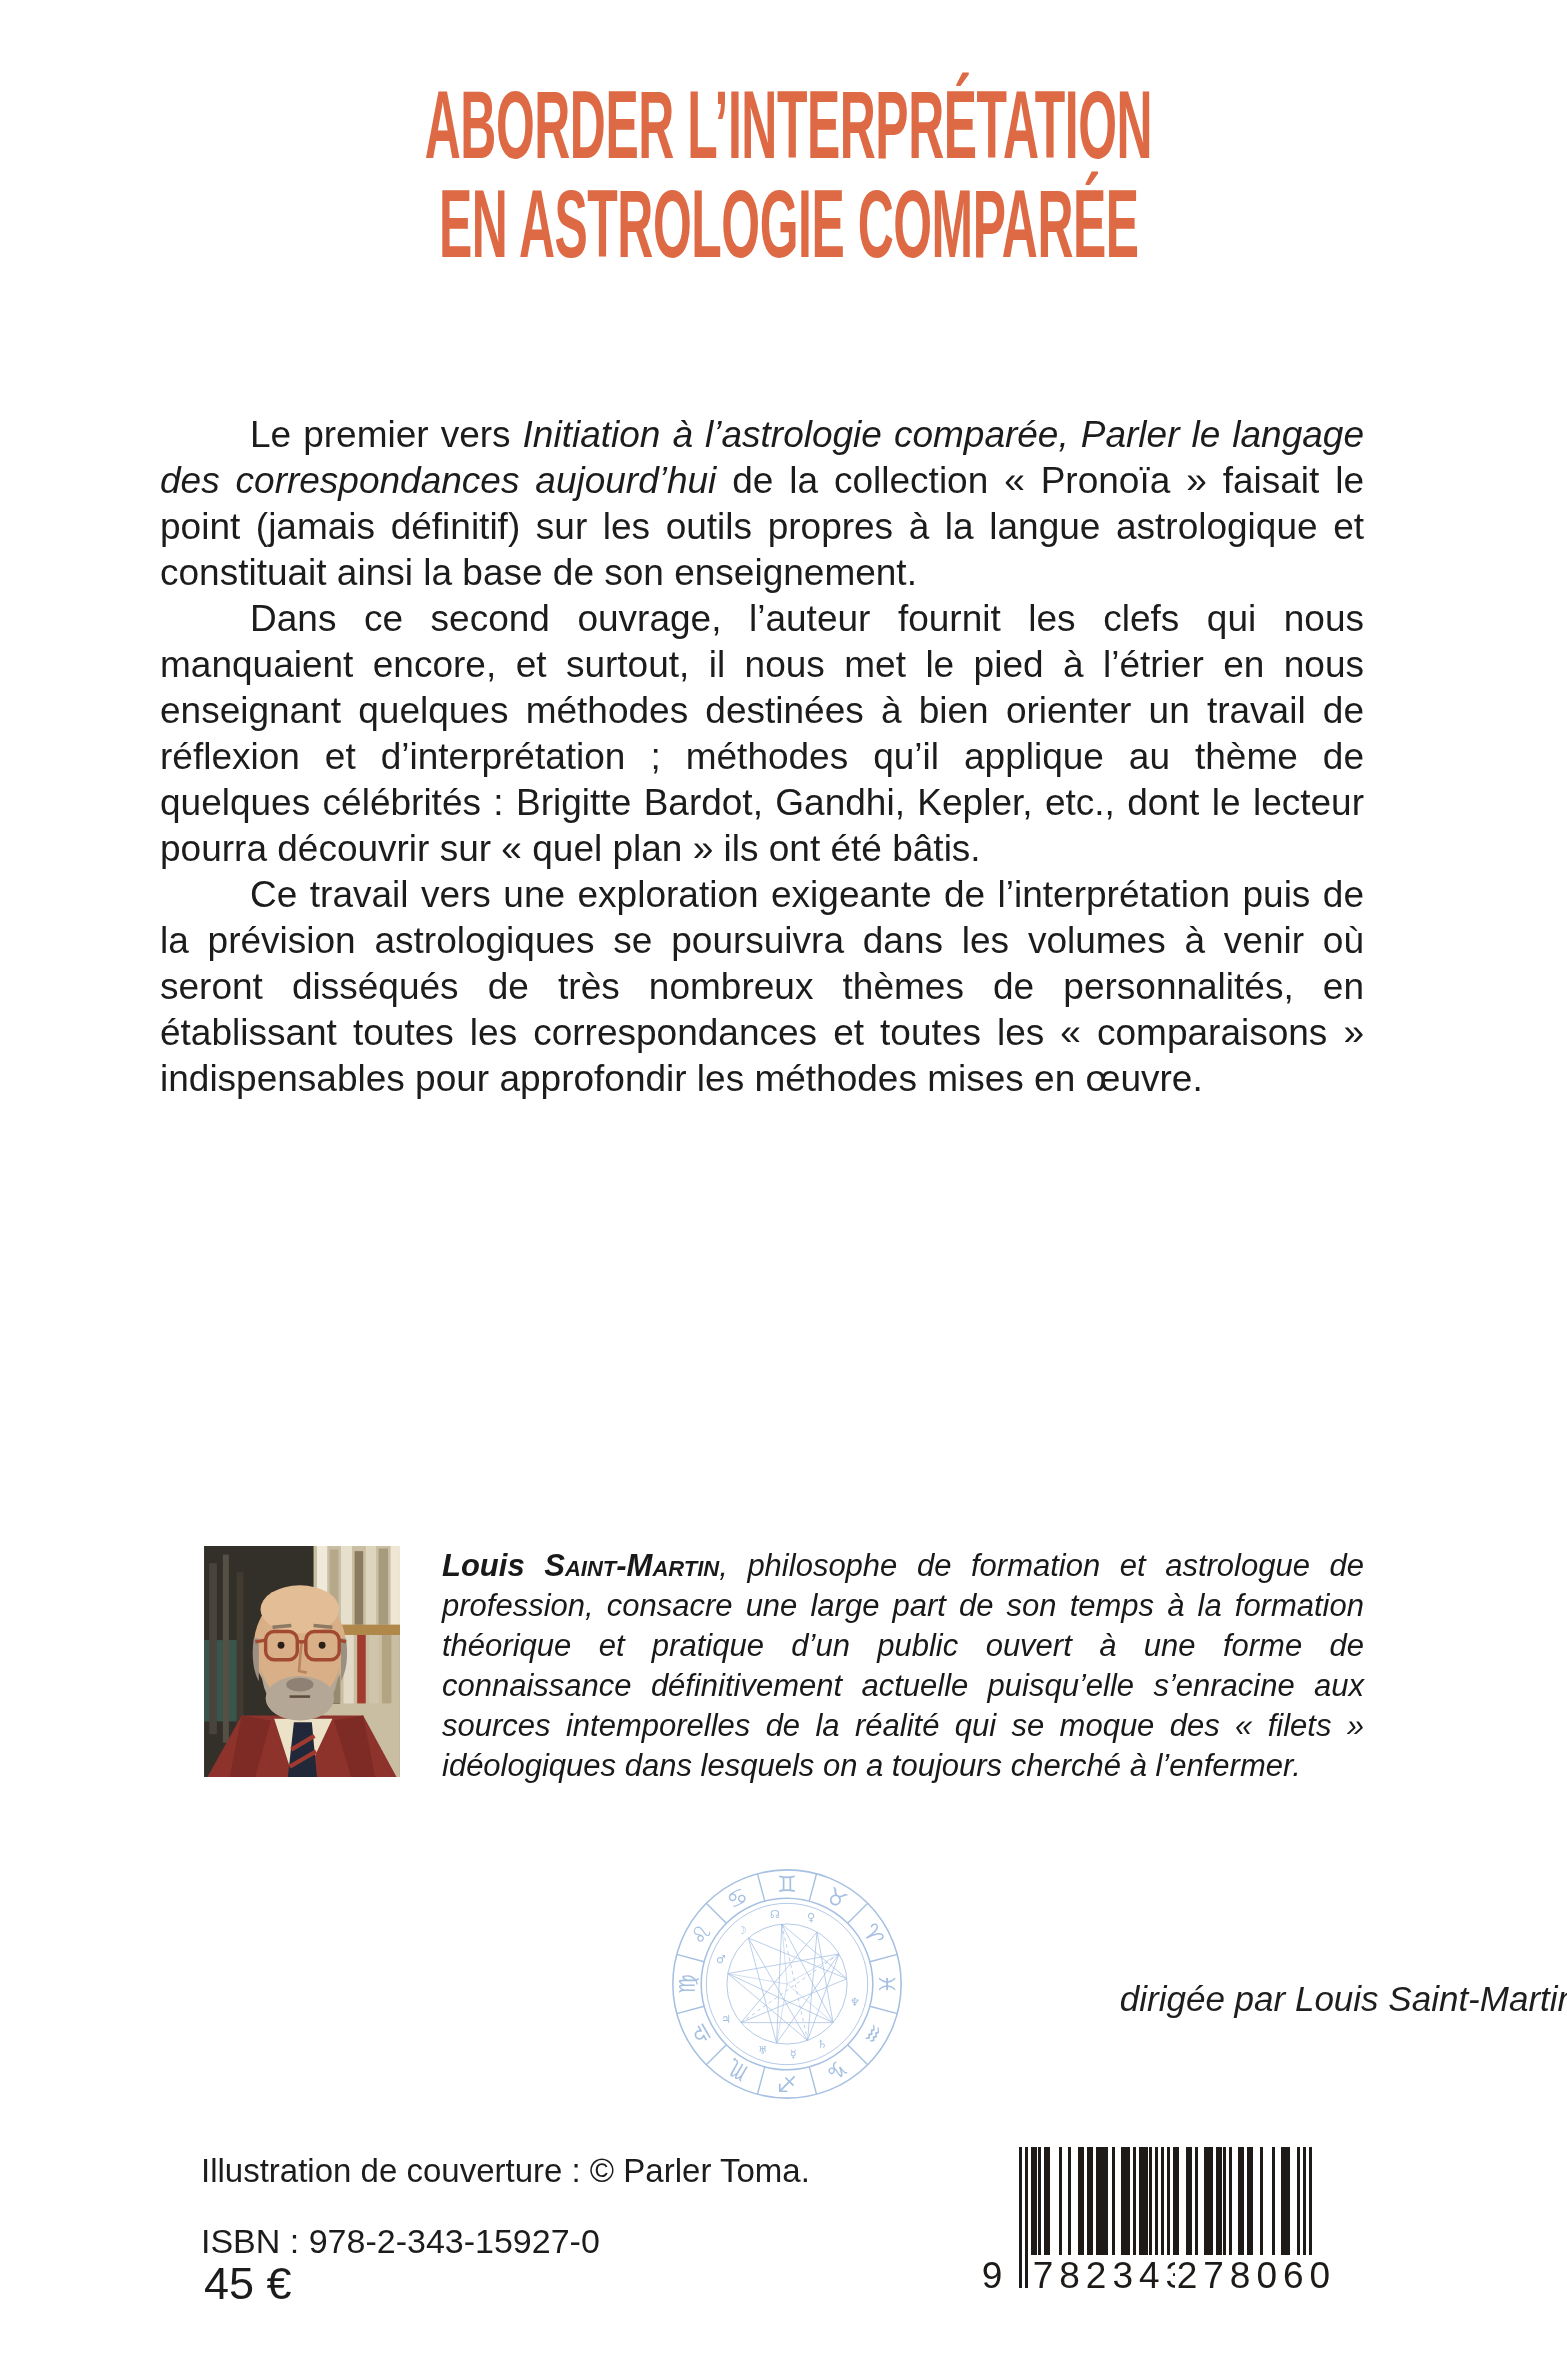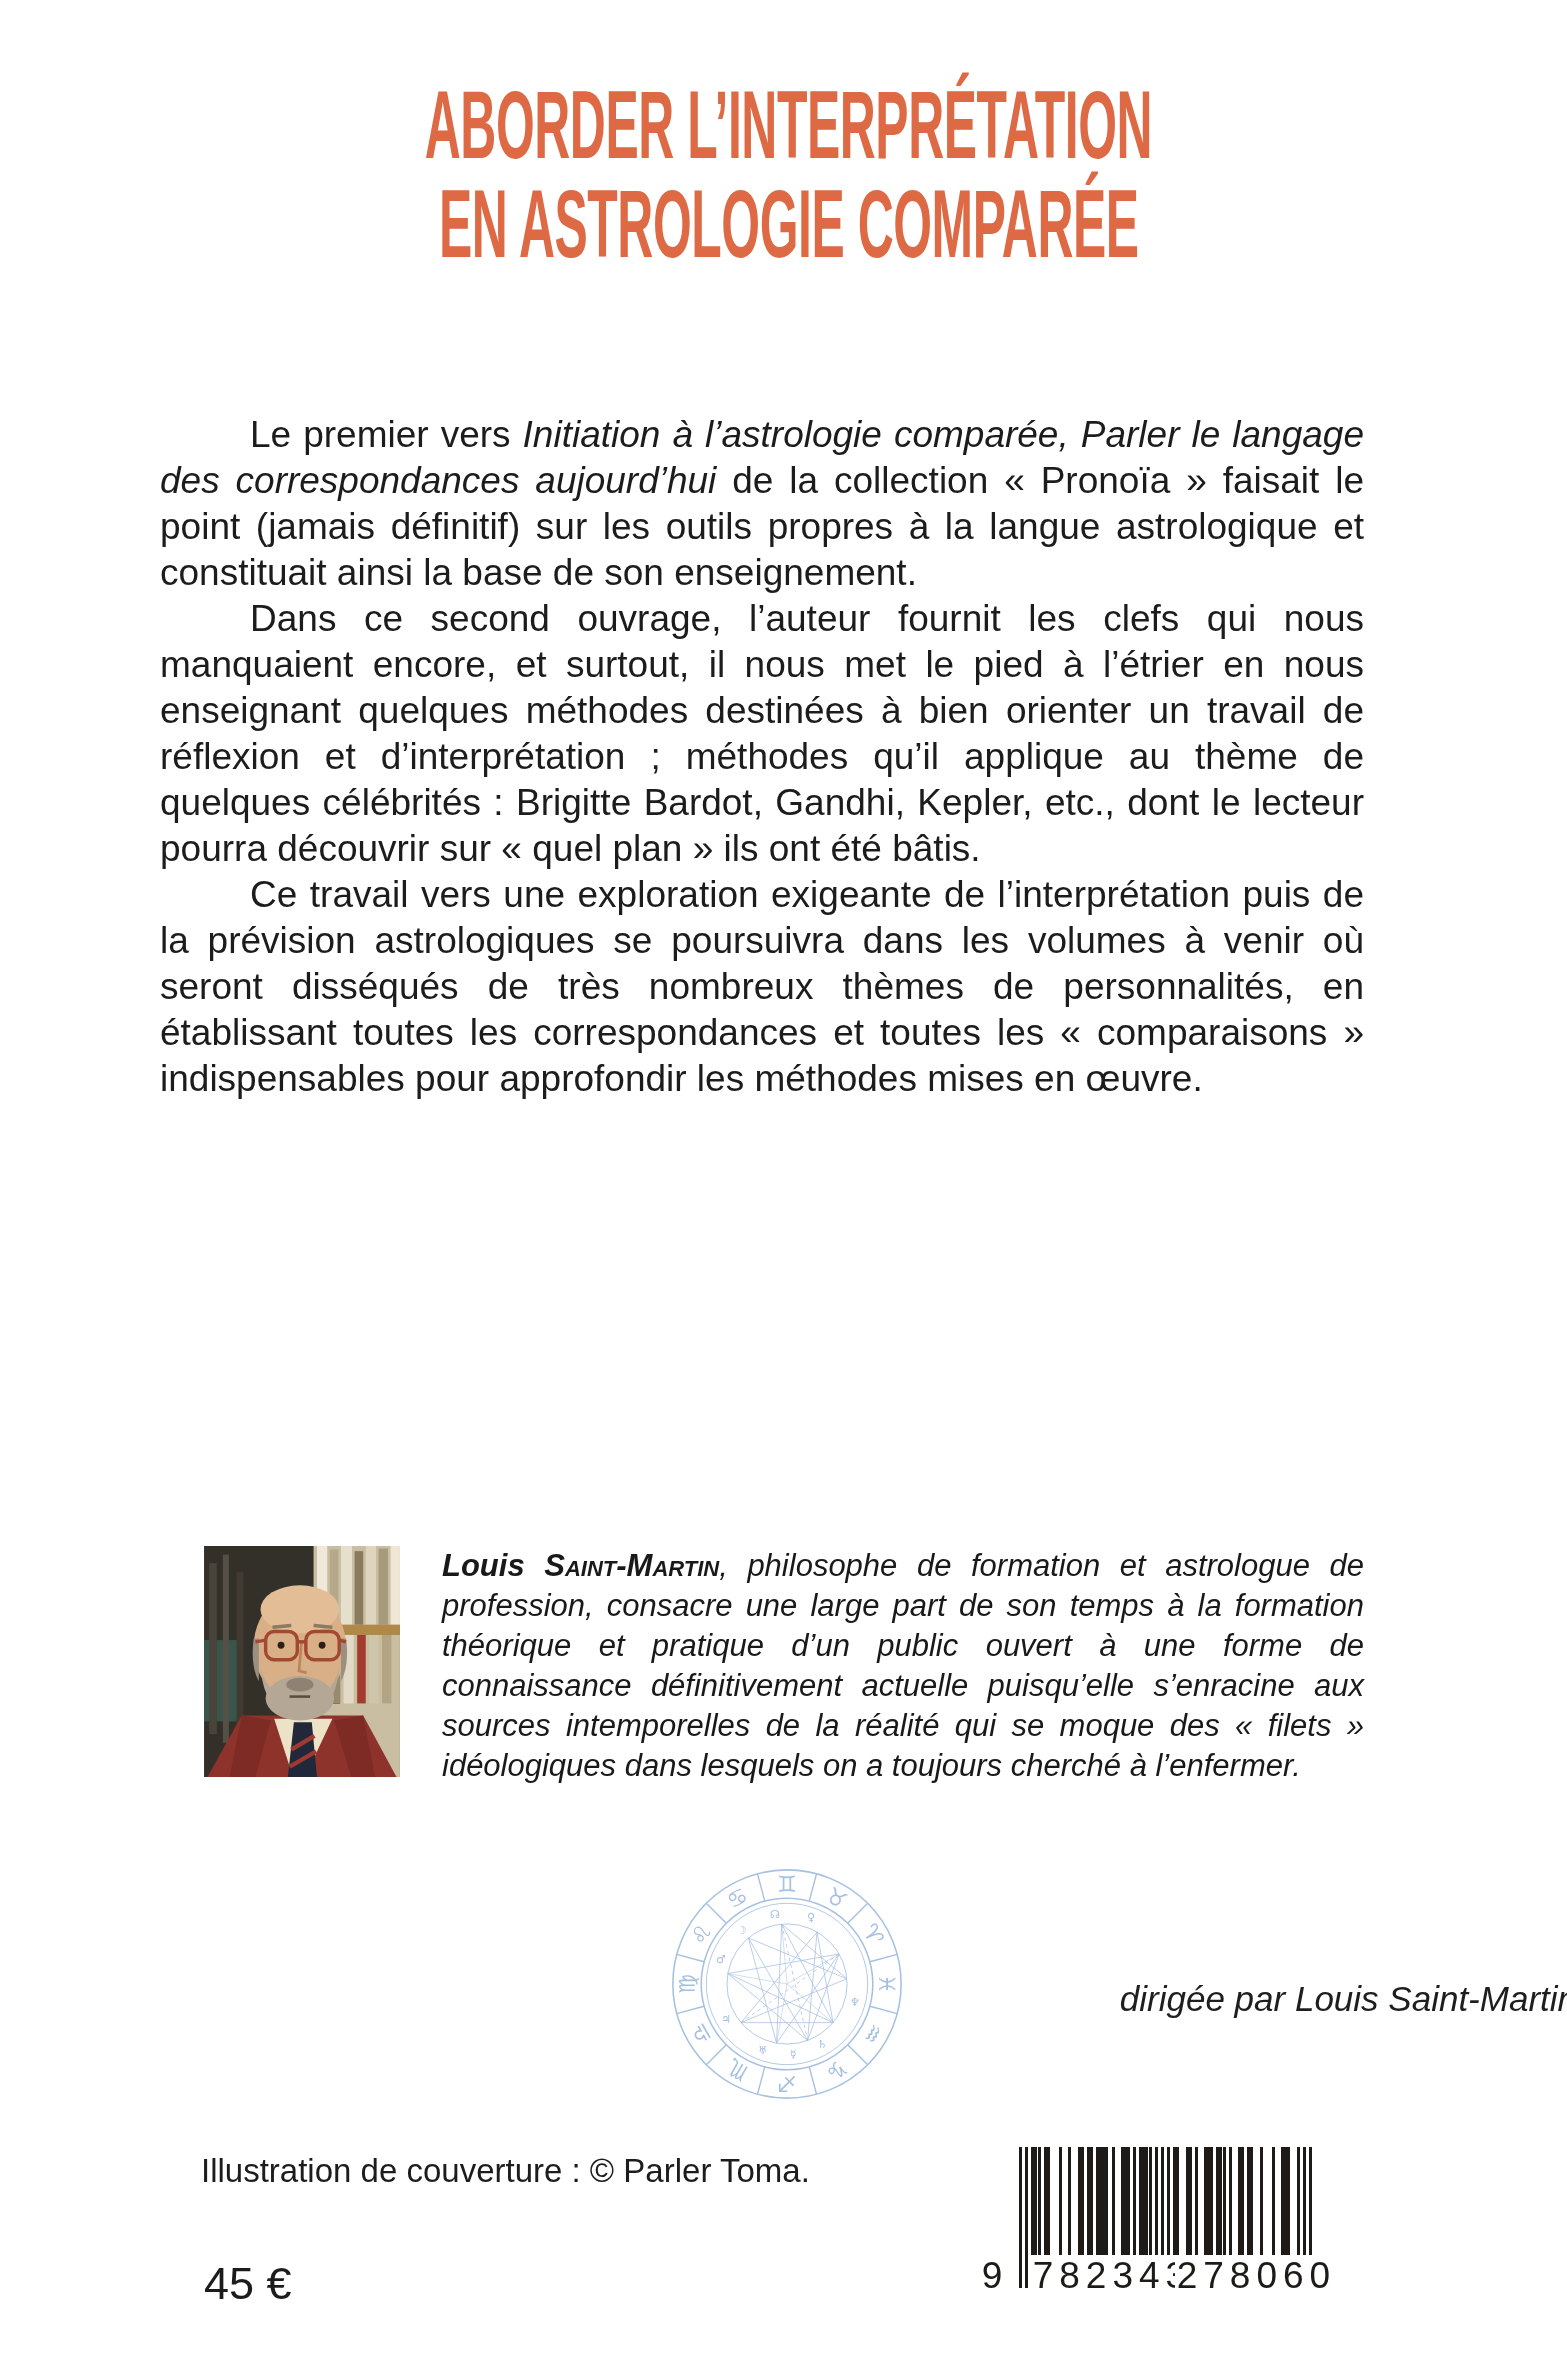--- a/index.html
+++ b/index.html
@@ -183,20 +183,21 @@
         <line x1="0" y1="0" x2="53.62311101832846" y2="44.99513267805775" stroke="#a6c0e2" stroke-width="0.6"></line>
         <line x1="0" y1="0" x2="-12.155372436685122" y2="68.93654271085457" stroke="#a6c0e2" stroke-width="0.6"></line>
         <line x1="0" y1="0" x2="-68.93654271085457" y2="-12.15537243668512" stroke="#a6c0e2" stroke-width="0.6"></line>
         <line x1="-6.100901992336077" y1="-69.7336288664222" x2="23.941410032796817" y2="65.77848345501359" stroke="#a6c0e2" stroke-width="0.9" stroke-dasharray="4 4"></line>
         <line x1="60.62177826491071" y1="-34.99999999999999" x2="-53.62311101832845" y2="44.995132678057765" stroke="#a6c0e2" stroke-width="0.9" stroke-dasharray="4 4"></line>
       </svg>
     <div class="coll-line2">dirigée par Louis Saint-Martin</div>
   </div>
 
   <div class="credit">Illustration de couverture : © Parler Toma.</div>
+  <div class="isbn">ISBN : 978-2-343-15927-0</div>
   <div class="price">45 €</div>
 
   <div class="barcode">
     <div class="bars" id="bars">
         <div style="left: 0px; width: 3.1px; height: 141px;"></div>
         <div style="left: 6.2px; width: 3.1px; height: 141px;"></div>
         <div style="left: 12.3px; width: 3.1px; height: 111px;"></div>
         <div style="left: 15.4px; width: 3.1px; height: 111px;"></div>
         <div style="left: 18.5px; width: 3.1px; height: 111px;"></div>
         <div style="left: 25px; width: 3.1px; height: 111px;"></div>

